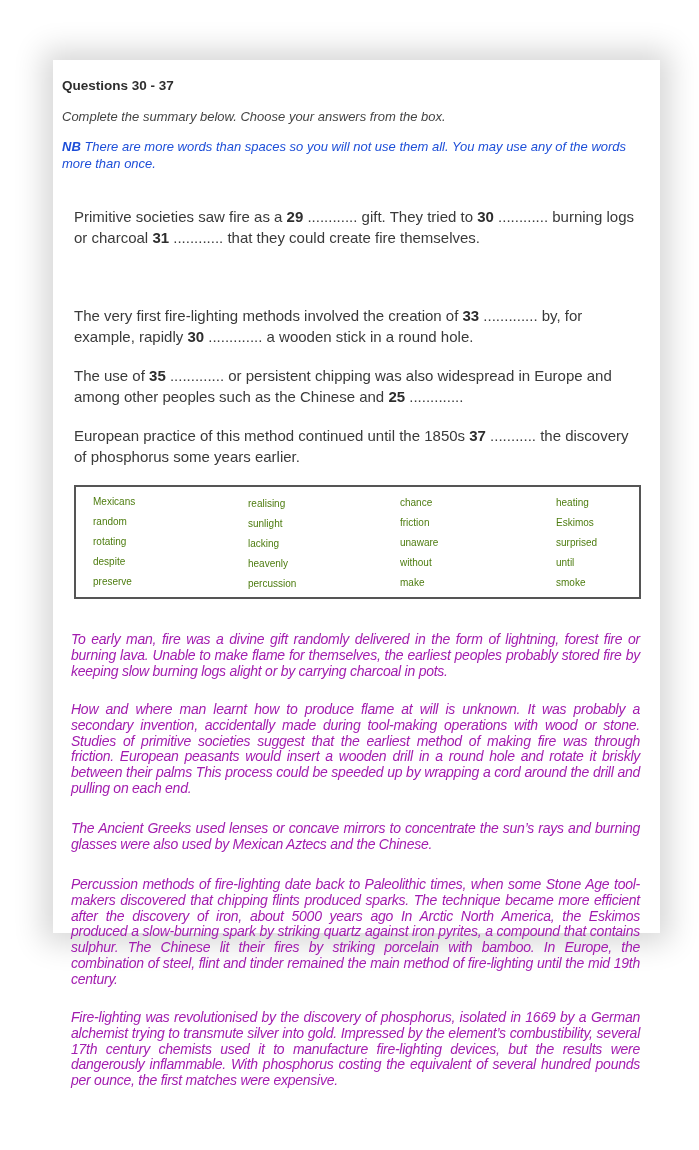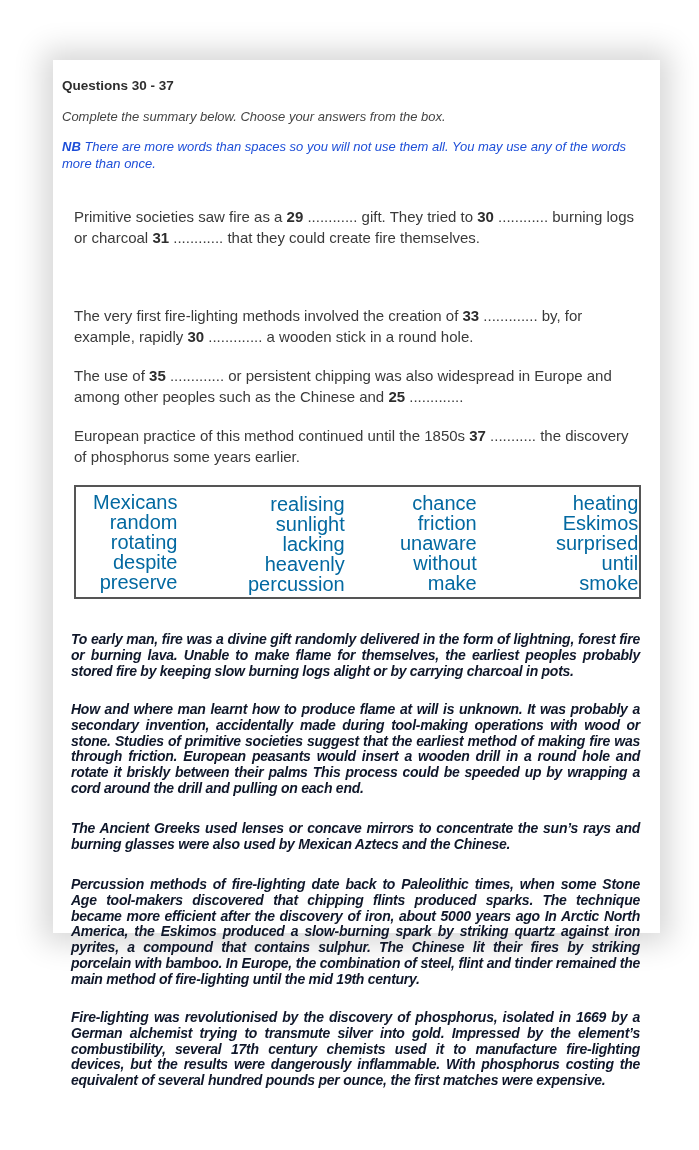--- a/index.html
+++ b/index.html
@@ -67,41 +67,39 @@
       position: absolute;
       left: 21px;
       top: 425px;
       width: 563px;
       height: 110px;
       border: 2px solid #555;
     }
     .wcol {
       position: absolute;
       top: 5px;
-      font-size: 20px;
+      font-size: 10px;
       line-height: 20px;
-      color: #0369a1;
-      text-align: right;
+      color: #4d7c0f;
     }
     .wcol div { height: 20px; }
     .c1 { left: 17px; top: 5px; }
     .c2 { left: 172px; top: 7px; }
     .c3 { left: 324px; top: 6px; }
     .c4 { left: 480px; top: 6px; }
     .passage {
       position: absolute;
       left: 18px;
       width: 569px;
       font-size: 14px;
       font-style: italic;
       line-height: 15.8px;
       text-align: justify;
-      color: #0f172a;
+      color: #a21caf;
       letter-spacing: -0.25px;
-      font-weight: bold;
     }
     .p1 { top: 572px; }
     .p2 { top: 642px; }
     .p3 { top: 761px; }
     .p4 { top: 817px; }
     .p5 { top: 950px; }
   </style>
 </head>
 <body>
 

